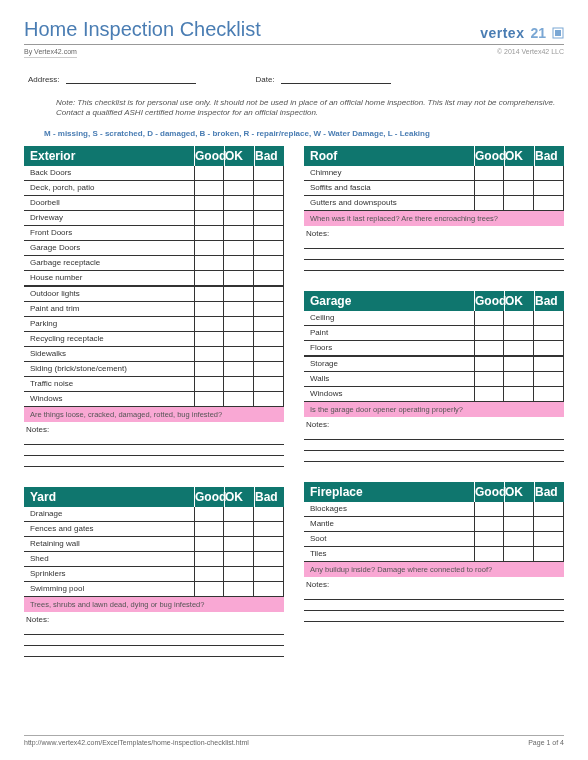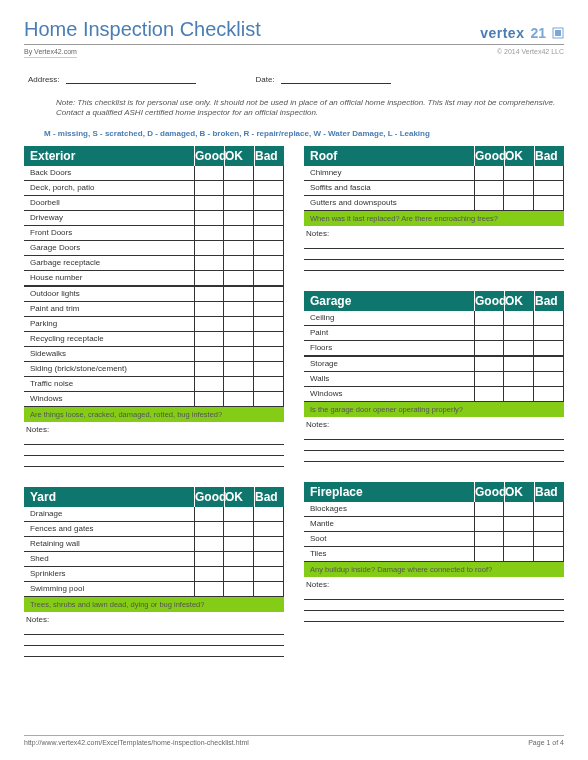--- a/index.html
+++ b/index.html
@@ -22,21 +22,21 @@
 .col{flex:1}
 .section{margin-bottom:10px}
 .sec-header{display:flex;background:#0f766e;color:#fff;font-weight:bold;font-size:12px}
 .sec-title{flex:1;padding:3px 6px}
 .sec-col{width:30px;text-align:left;padding:3px 0;border-left:.5px solid #fff}
 .row{display:flex;border-bottom:.5px solid #333}
 .row-label{flex:1;padding:2.5px 6px;font-size:8px}
 .row-cell{width:30px;border-left:.5px solid #333;border-right:.5px solid #333}
 .row-cell+.row-cell{border-left:none}
 .row:first-of-type .row-cell{border-top:.5px solid #333}
-.prompt{background:#84cc16;font-size:7.5px;padding:3px 6px;color:#555}
+.prompt{background:#f9a8d4;font-size:7.5px;padding:3px 6px;color:#555}
 .notes-label{font-size:8px;padding:3px 0 0 2px}
 .note-line{border-bottom:.5px solid #333;height:11px}
 .footer{position:absolute;bottom:14px;left:24px;right:24px;display:flex;justify-content:space-between;font-size:7px;color:#666;border-top:.5px solid #aaa;padding-top:3px}
 .spacer{height:10px}
 </style>
 </head>
 <body>
 
 <div class="header">
   <div class="title">Home Inspection Checklist</div>

